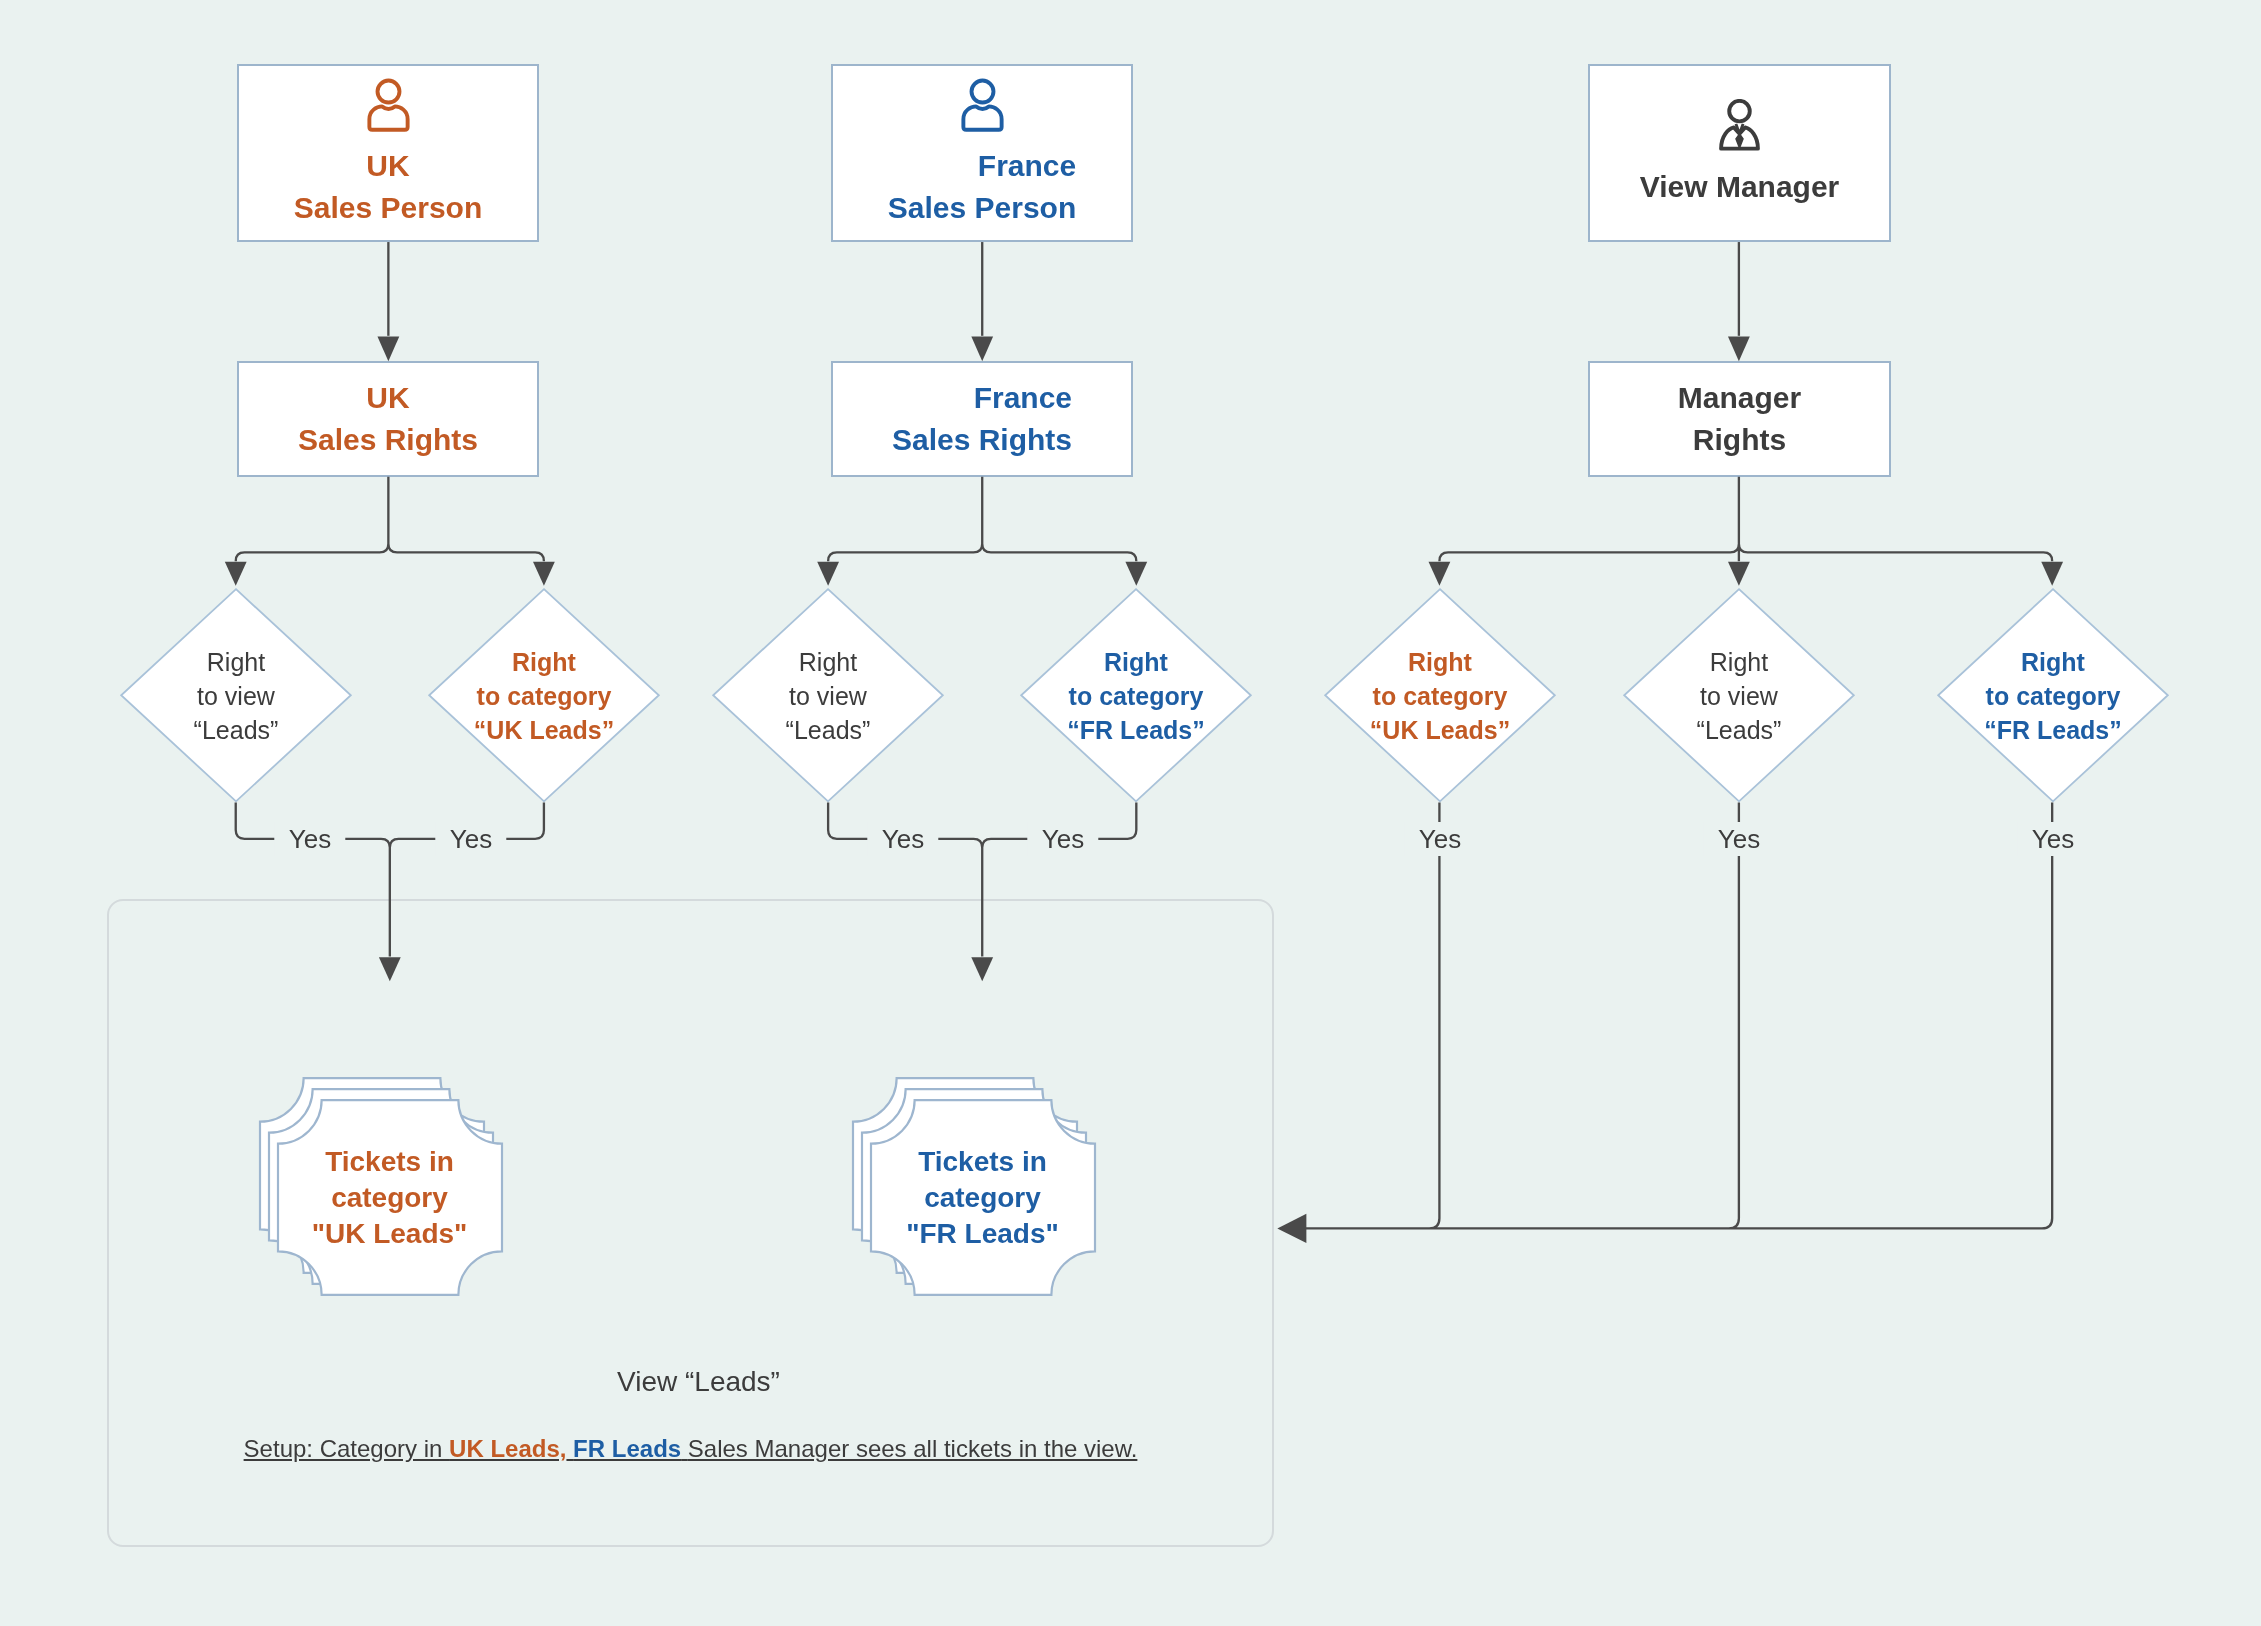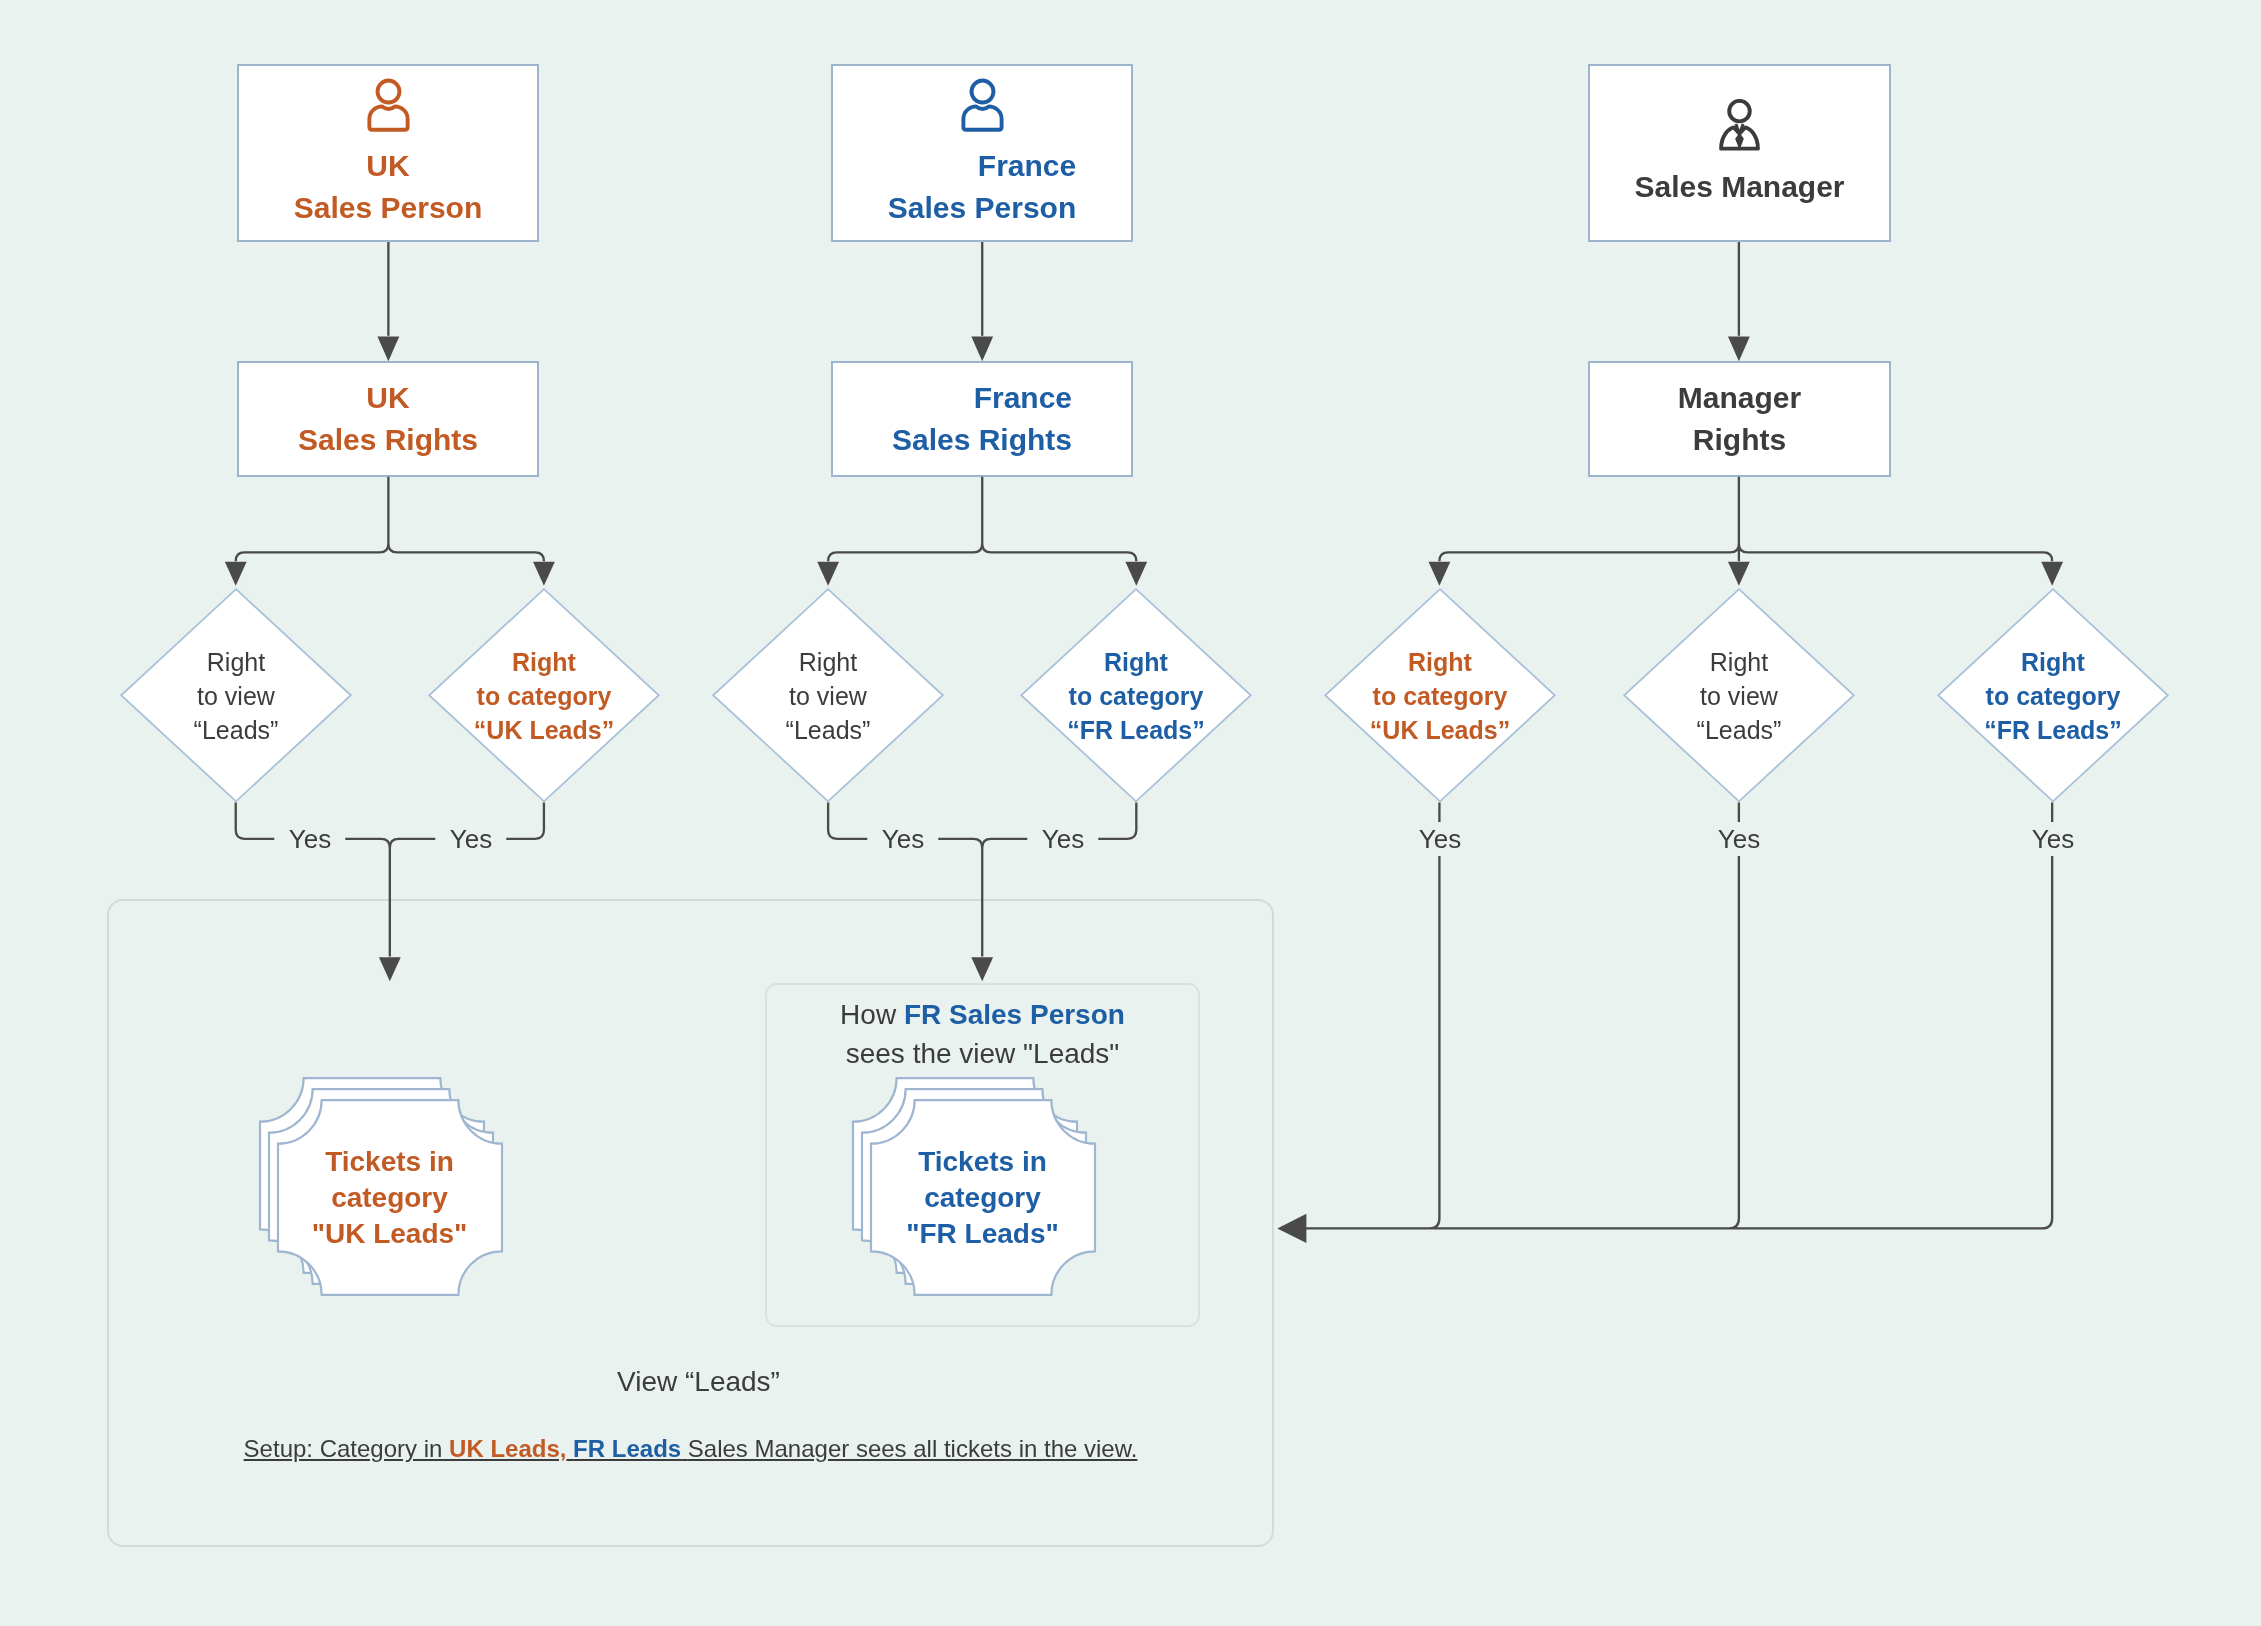--- a/index.html
+++ b/index.html
@@ -89,24 +89,20 @@
   }
 </style>
 </head>
 <body>
 
 <div id="canvas">
 
   <div class="panel" style="left:107px; top:899px; width:1167px; height:648px;"></div>
 
 
-  <div class="viewbox" style="left:765px; top:983px; width:435px; height:344px;">
-    <div class="vheading"><span>How </span><span class="b blue">FR Sales Person</span>
-<span>sees the view "Leads"</span></div>
-  </div>
 
   <div class="stack" style="left:260px; top:1078px; width:241px; height:217px;">
     <svg style="left:0; top:0;" width="224" height="195" viewBox="0 0 308 268">
       <path d="M60 0 H248 A60 60 0 0 0 308 60 V208 A60 60 0 0 0 248 268 H60 A60 60 0 0 0 0 208 V60 A60 60 0 0 0 60 0 Z"></path>
     </svg>
     <svg style="left:8.7px; top:11px;" width="224" height="195" viewBox="0 0 308 268">
       <path d="M60 0 H248 A60 60 0 0 0 308 60 V208 A60 60 0 0 0 248 268 H60 A60 60 0 0 0 0 208 V60 A60 60 0 0 0 60 0 Z"></path>
     </svg>
     <svg style="left:17.5px; top:22px;" width="224" height="195" viewBox="0 0 308 268">
       <path d="M60 0 H248 A60 60 0 0 0 308 60 V208 A60 60 0 0 0 248 268 H60 A60 60 0 0 0 0 208 V60 A60 60 0 0 0 60 0 Z"></path>
@@ -155,21 +151,21 @@
 Sales Person</div>
   </div>
 
   <div class="node" style="left:1588px; top:64px; width:303px; height:178px;">
     <svg class="icon" width="51" height="54" viewBox="0 0 72 76">
       <circle cx="36" cy="17" r="14.5" fill="none" stroke="#3C3C3C" stroke-width="5.5"></circle>
       <path d="M10 70 C10 52 20 42 28 40 L36 49 L44 40 C52 42 62 52 62 70 Z" fill="none" stroke="#3C3C3C" stroke-width="5.5" stroke-linejoin="round"></path>
       <path d="M36 49 L31 56 L36 69 L41 56 Z" fill="#3C3C3C" stroke="#3C3C3C" stroke-width="2"></path>
       <path d="M31 35 L36 49 L41 35" fill="none" stroke="#3C3C3C" stroke-width="4" stroke-linejoin="round"></path>
     </svg>
-    <div class="node-label dark">Sales Manager</div>
+    <div class="node-label dark">View Manager</div>
   </div>
 
   <div class="node" style="left:237px; top:361px; width:302px; height:116px;">
     <div class="node-label orange">UK
 Sales Rights</div>
   </div>
   <div class="node" style="left:831px; top:361px; width:302px; height:116px;">
     <div class="node-label blue">France
 Sales Rights</div>
   </div>

